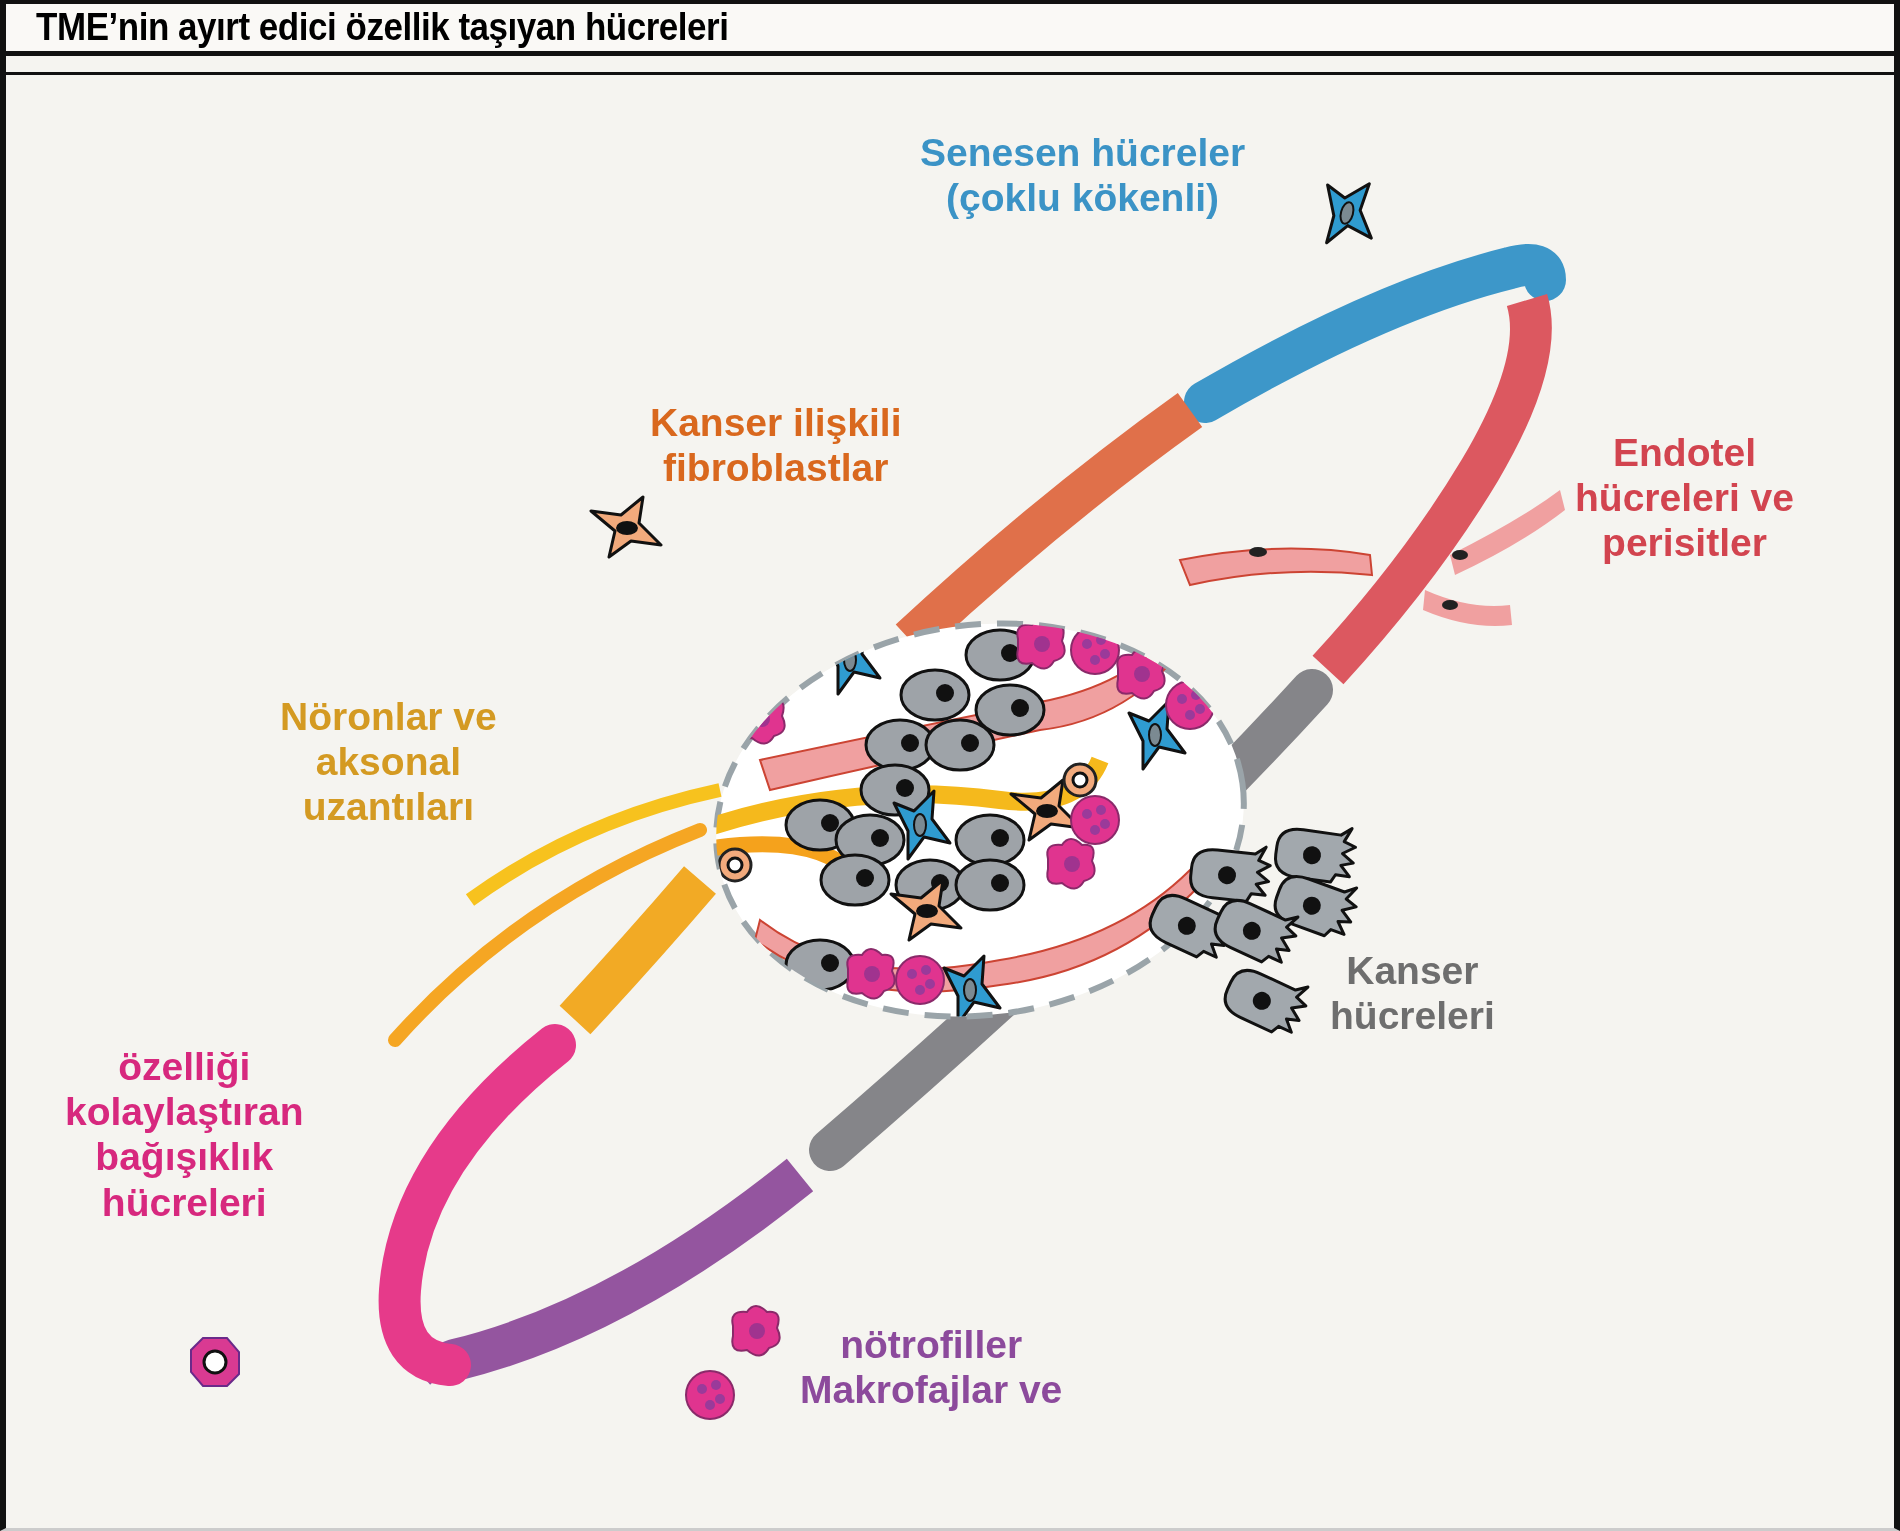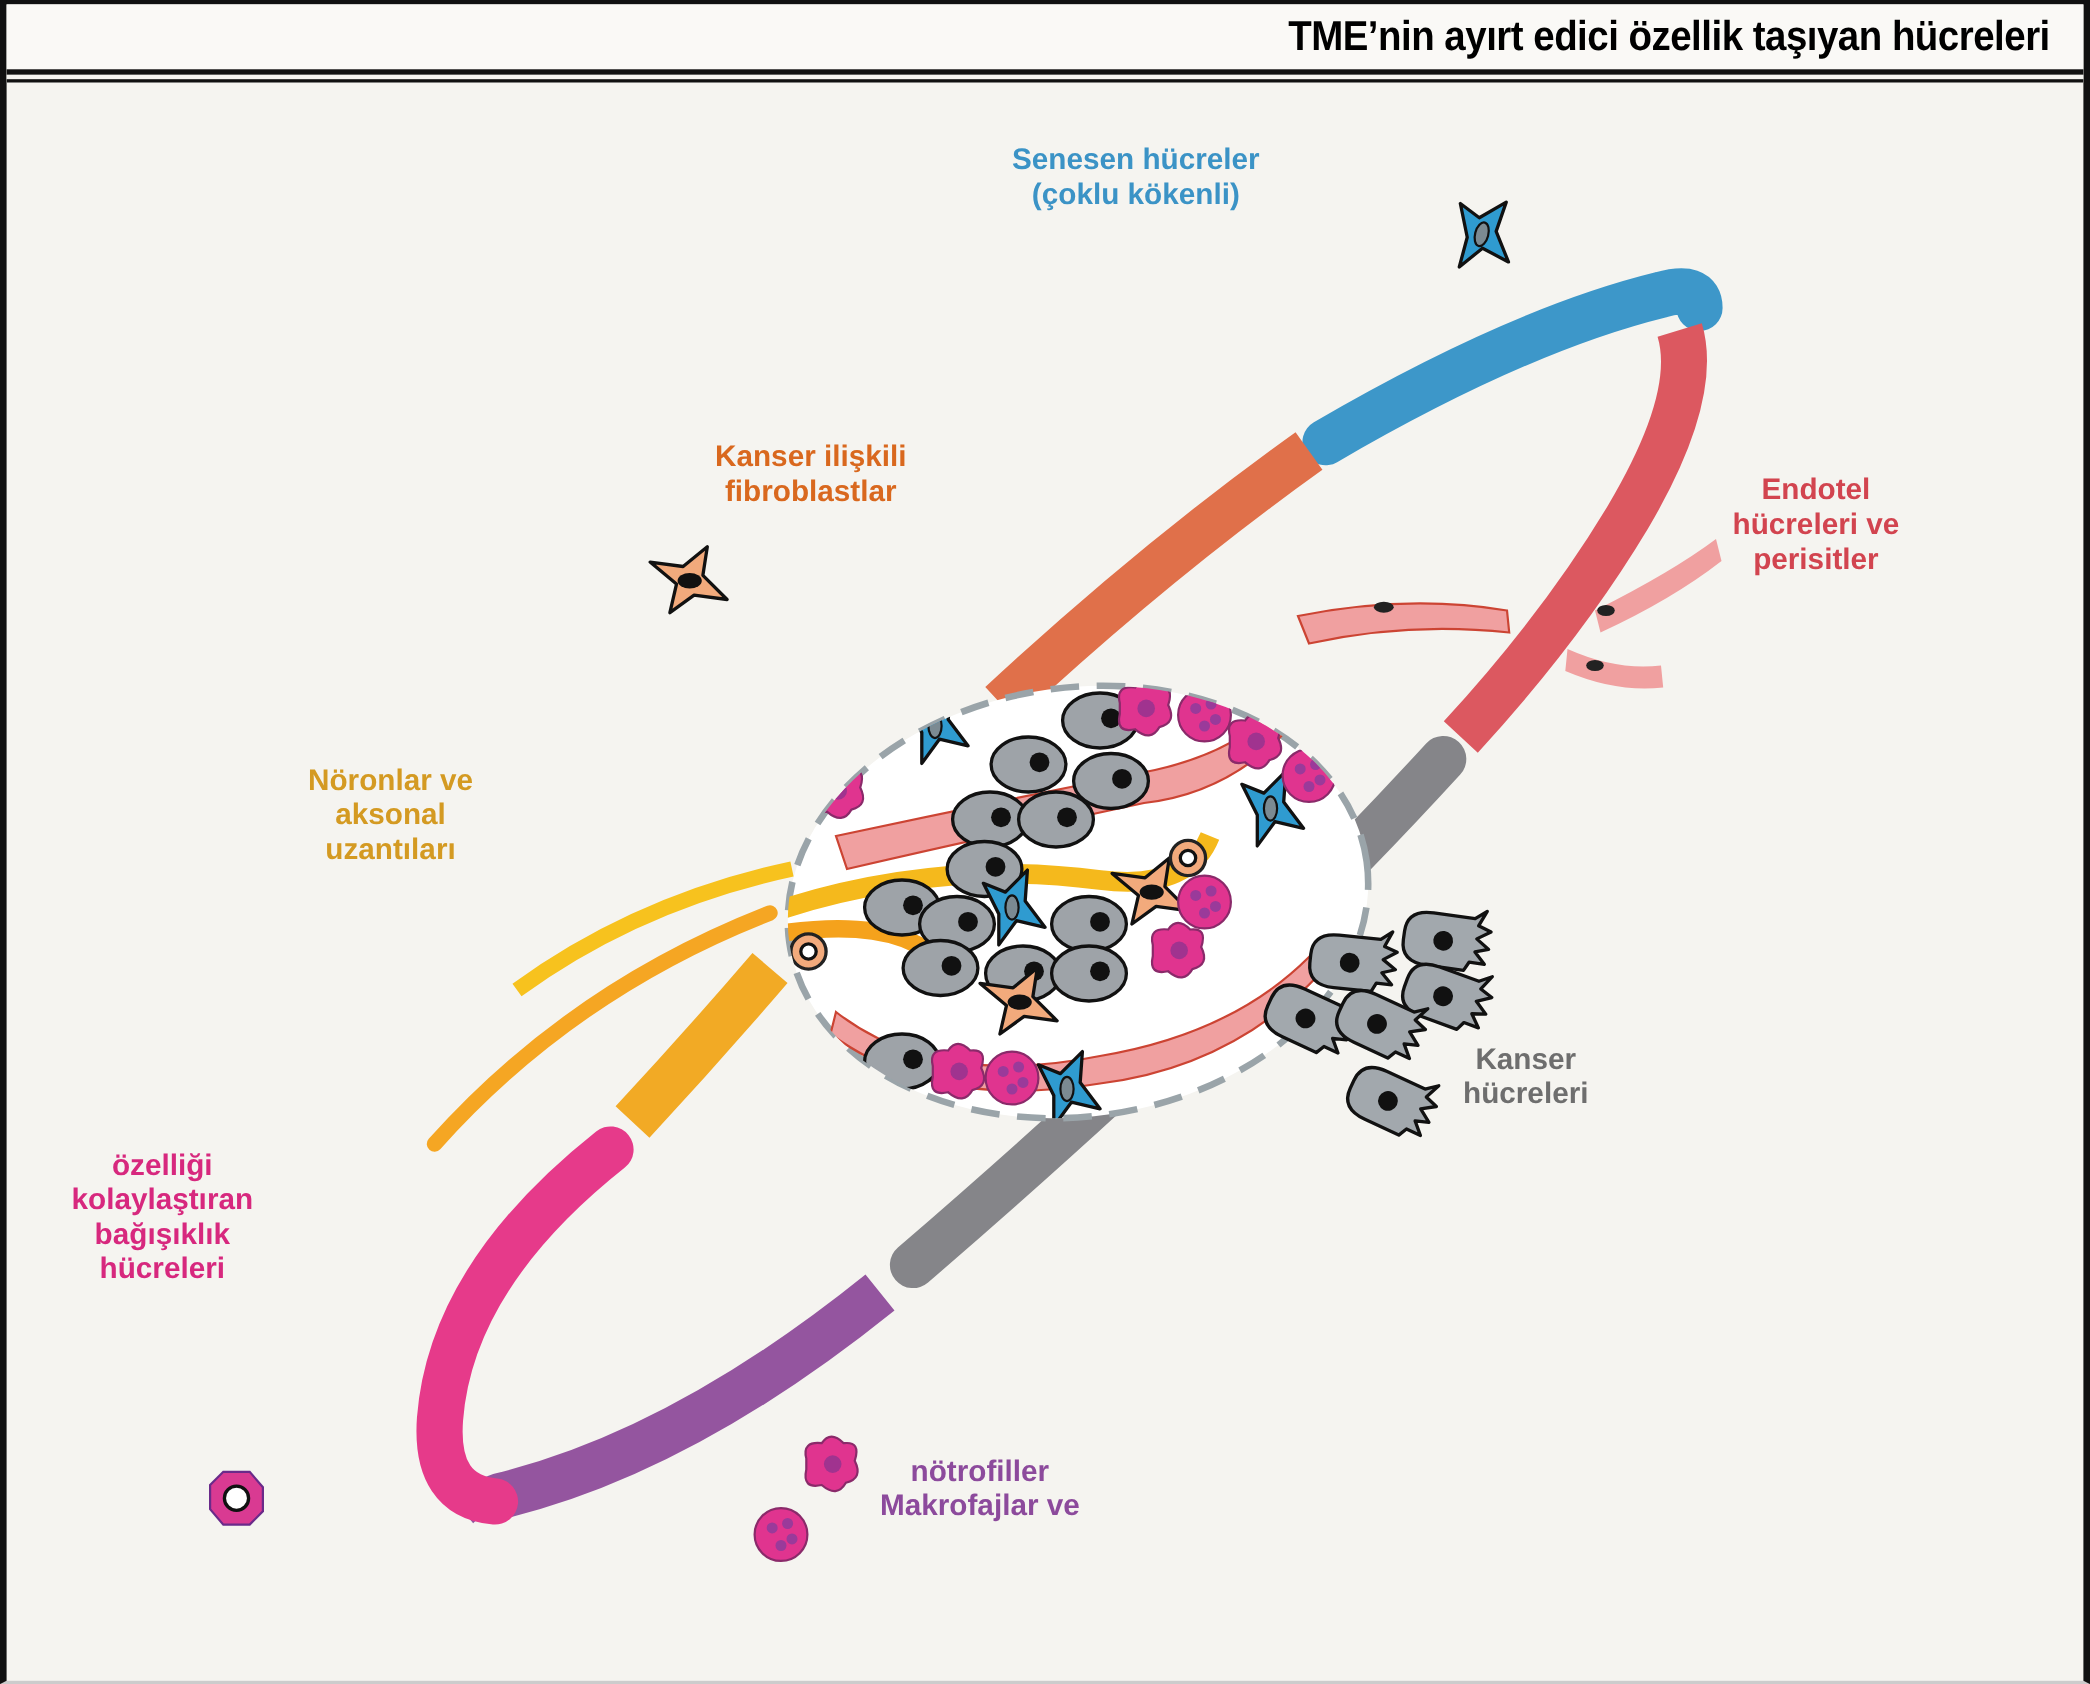--- a/index.html
+++ b/index.html
@@ -1,25 +1,25 @@
 <!DOCTYPE html>
 <html><head>
 <meta charset="utf-8">
 <style>
   html, body { margin: 0; padding: 0; background: #ffffff; }
   body { width: 1900px; height: 1531px; position: relative; overflow: hidden; font-family: "Liberation Sans", sans-serif; }
   .frame { position: absolute; left: 0; top: 0; width: 1900px; height: 1531px; box-sizing: border-box;
            border-left: 6px solid #111; border-right: 6px solid #111; border-top: 4px solid #111; border-bottom: 3px solid #ccc;
            background: #f5f4f0; }
-  .title-band { position: absolute; left: 0; top: 0; width: 100%; height: 64px; background: #faf9f6;
-                border-bottom: 5px solid #111; box-sizing: border-box; display: flex; align-items: center; justify-content: flex-end; }
+  .title-band { position: absolute; left: 0; top: 0; width: 100%; height: 52px; background: #faf9f6;
+                border-bottom: 5px solid #111; box-sizing: border-box; display: flex; align-items: center; justify-content: flex-start; }
   .title { font-weight: bold; font-size: 38px; color: #000; letter-spacing: -0.5px; transform: scaleX(0.92); white-space: nowrap; }
   .title-gap { position: absolute; left: 0; top: 64px; width: 100%; height: 4px; background: #f5f4f0; border-bottom: 3px solid #111; }
   svg.diagram { position: absolute; left: 0; top: 0; }
-  .label { position: absolute; font-weight: bold; text-align: center; line-height: 1.16; font-size: 27px; white-space: nowrap; }
+  .label { position: absolute; font-weight: bold; text-align: center; line-height: 1.16; font-size: 39px; white-space: nowrap; }
   .label span { display: block; }
 </style>
 </head>
 <body>
 
 <div class="frame">
   <div class="title-band">
     <div class="title">TME’nin ayırt edici özellik taşıyan hücreleri</div>
   </div>
   <div class="title-gap"></div>

